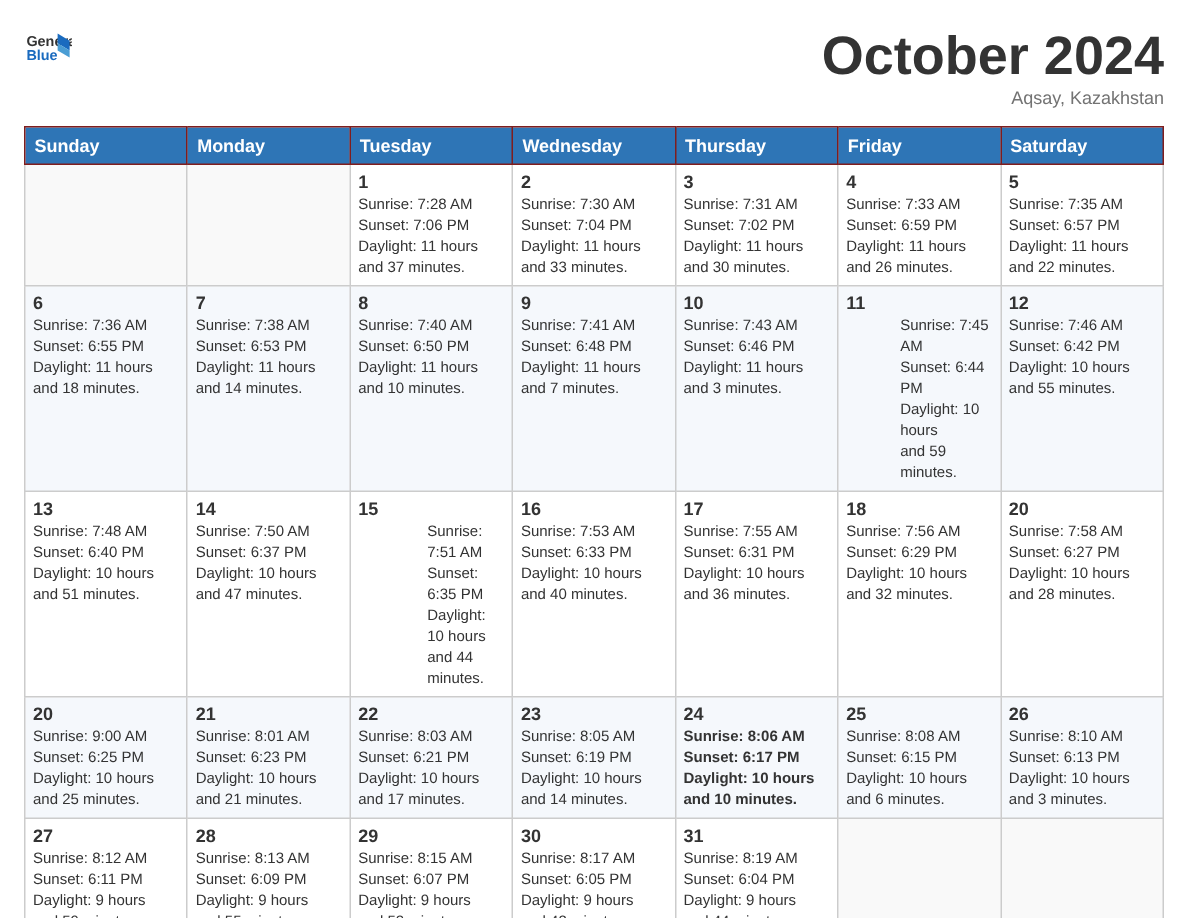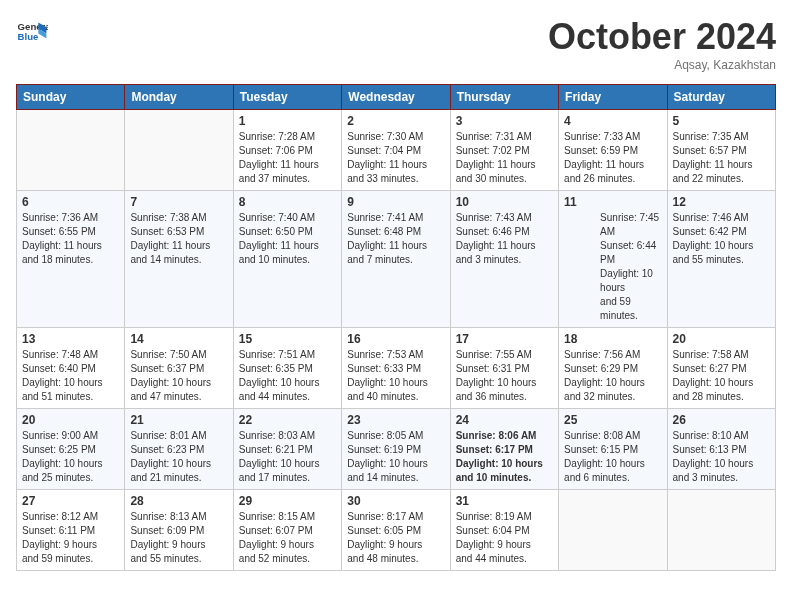--- a/index.html
+++ b/index.html
@@ -208,21 +208,21 @@
         </td>
         <td>
           <div class="day-num">14</div>
           <div class="day-info" style="white-space: pre-line;">Sunrise: 7:50 AM
 Sunset: 6:37 PM
 Daylight: 10 hours
 and 47 minutes.</div>
         </td>
         <td>
           <div class="day-num">15</div>
-          <div class="day-info" style="white-space: pre-line;">Sunrise: 7:51 AM
+          <div class="day-info" style="white-space: pre-line; margin-left: 46px;">Sunrise: 7:51 AM
 Sunset: 6:35 PM
 Daylight: 10 hours
 and 44 minutes.</div>
         </td>
         <td>
           <div class="day-num">16</div>
           <div class="day-info" style="white-space: pre-line;">Sunrise: 7:53 AM
 Sunset: 6:33 PM
 Daylight: 10 hours
 and 40 minutes.</div>

